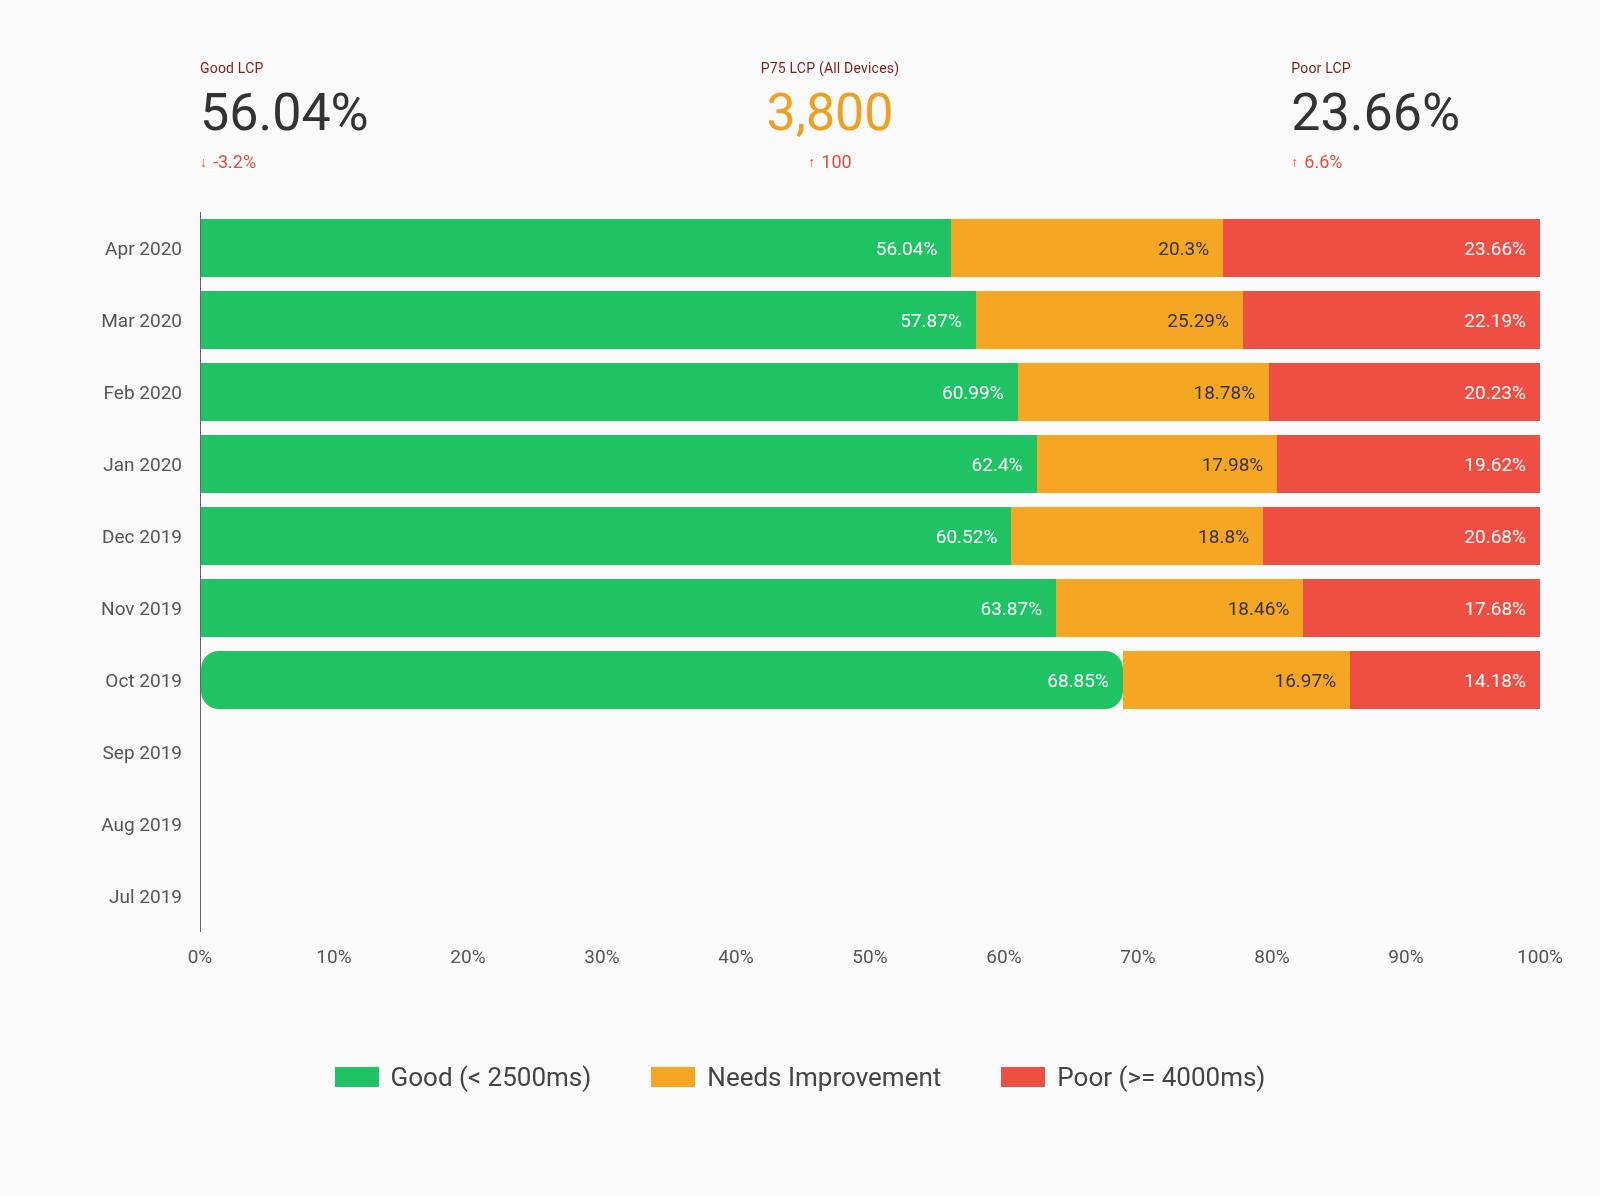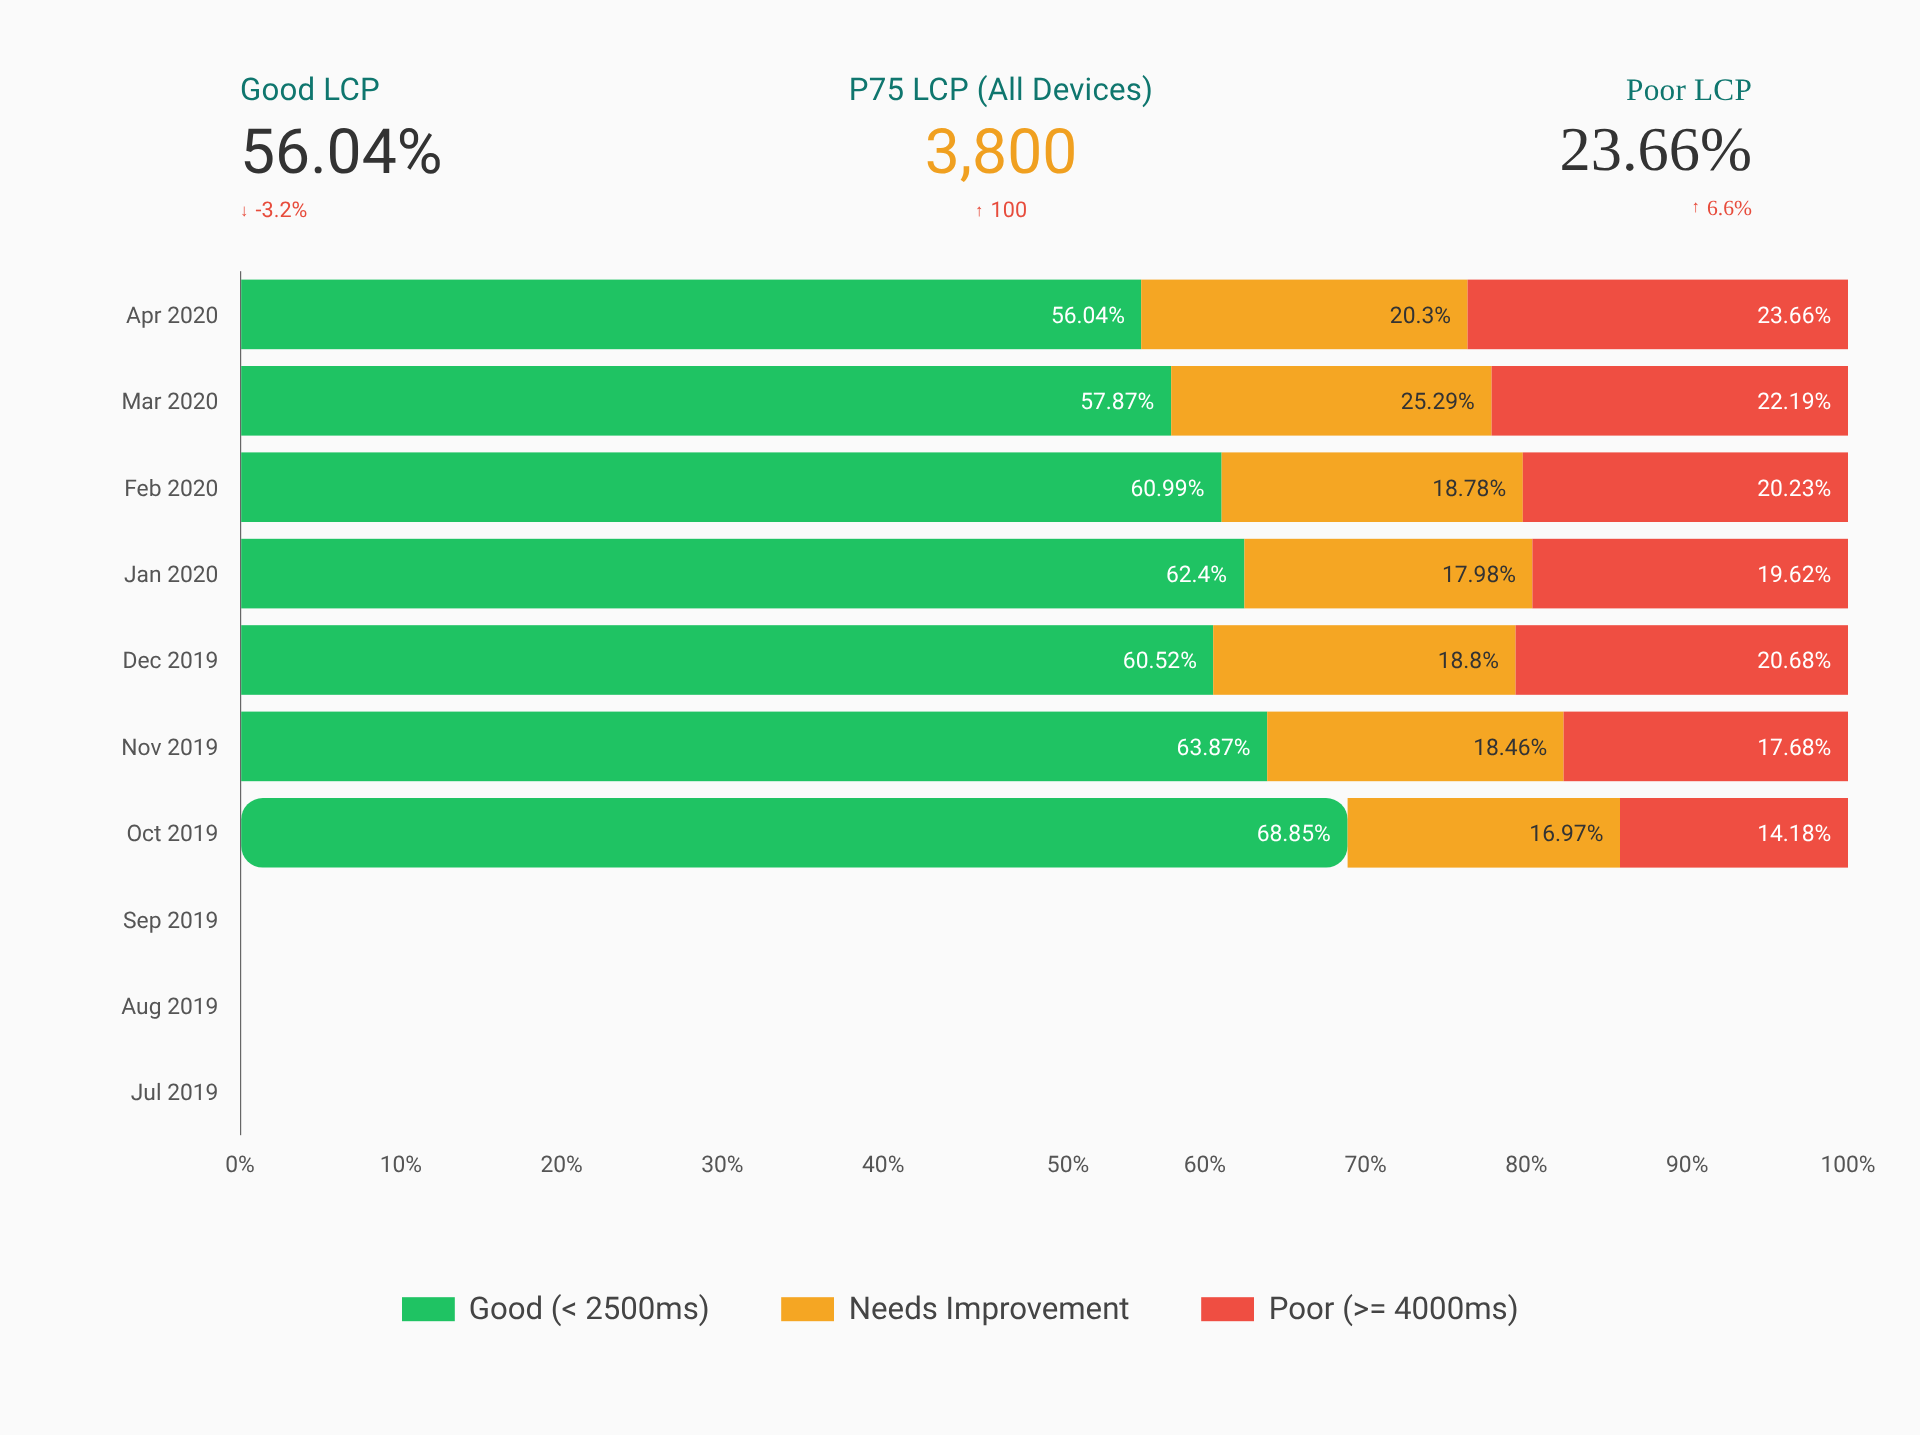--- a/index.html
+++ b/index.html
@@ -17,22 +17,22 @@
   }
   
   .kpi-row {
     display: flex;
     justify-content: space-between;
     padding: 20px 80px 20px 140px;
   }
   .kpi { display: flex; flex-direction: column; }
   .kpi.left   { align-items: flex-start; text-align: left; }
   .kpi.center { align-items: center;     text-align: center; }
-  .kpi.right  { align-items: flex-end;   text-align: right; font-family: Liberation Serif, serif; }
-  .kpi-label { font-size: 26px; color: #0f766e; letter-spacing: 0.2px; }
+  .kpi.right  { align-items: flex-start;   text-align: right; }
+  .kpi-label { font-size: 14px; color: #7f1d1d; letter-spacing: 0.2px; }
   .kpi-value { font-size: 52px; color: #333; margin-top: 6px; font-weight: 400; }
   .kpi-value.mid { color: #f0a020; }
   .kpi-delta { font-size: 18px; margin-top: 8px; display: flex; align-items: center; gap: 6px; }
   .kpi-delta.bad { color: #e74c3c; }
   .delta-arrow { font-size: 14px; line-height: 1; }
 
   
   .chart-wrap {
     position: relative;
     margin-top: 20px;
@@ -251,21 +251,21 @@
         <div class="row"></div>
         <div class="row"></div>
       </div>
   </div>
   <div class="x-axis" id="x-axis" style="position: relative;">
       <div class="x-tick" style="left: 0%;">0%</div>
       <div class="x-tick" style="left: 10%;">10%</div>
       <div class="x-tick" style="left: 20%;">20%</div>
       <div class="x-tick" style="left: 30%;">30%</div>
       <div class="x-tick" style="left: 40%;">40%</div>
-      <div class="x-tick" style="left: 50%; margin-left: 20px;">50%</div>
+      <div class="x-tick" style="left: 50%;">50%</div>
       <div class="x-tick" style="left: 60%; text-align: center;">60%</div>
       <div class="x-tick" style="left: 70%;">70%</div>
       <div class="x-tick" style="left: 80%;">80%</div>
       <div class="x-tick" style="left: 90%;">90%</div>
       <div class="x-tick" style="left: 100%;">100%</div>
     </div>
 
   <div class="legend">
     <div class="legend-item">
       <div class="swatch good"></div>

